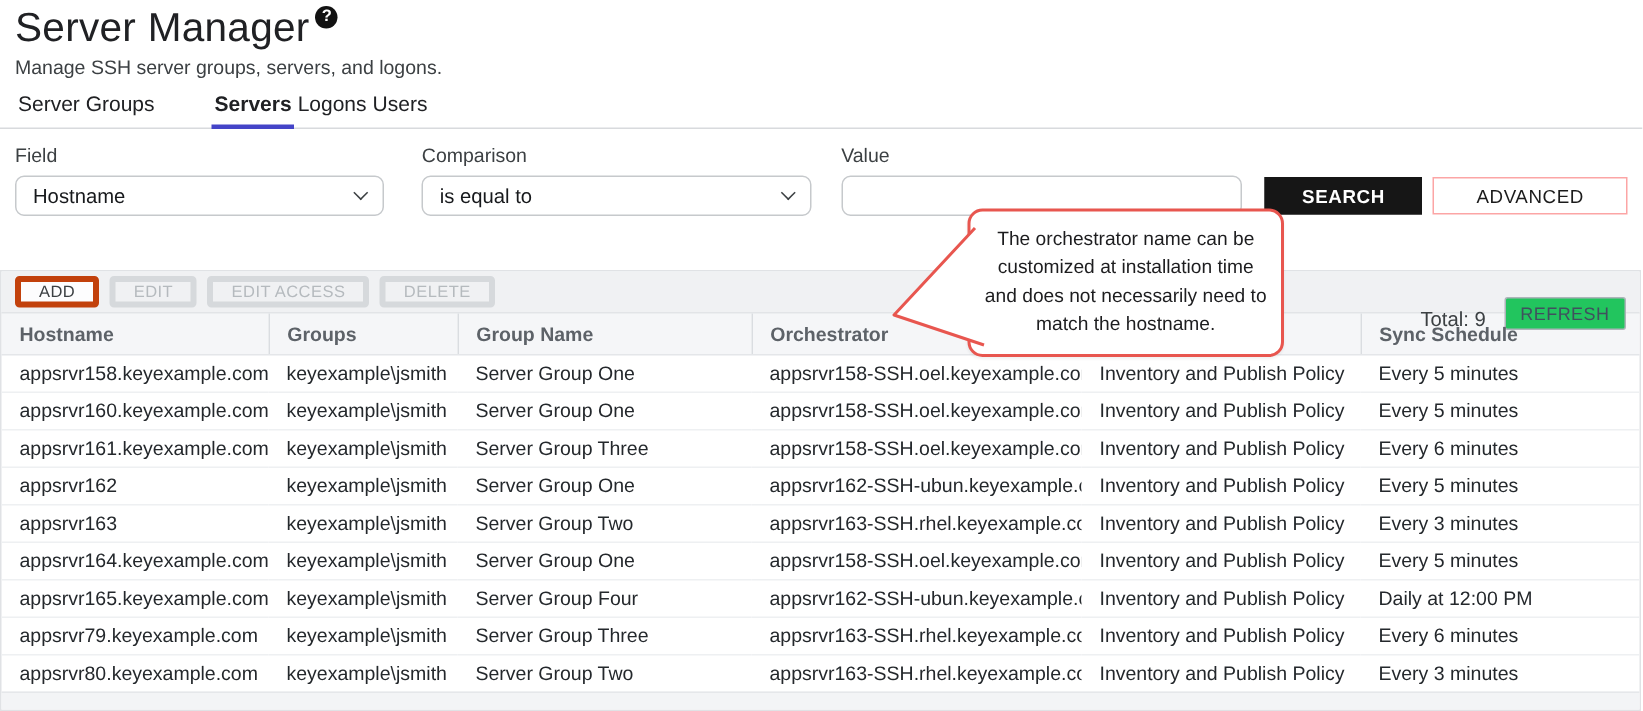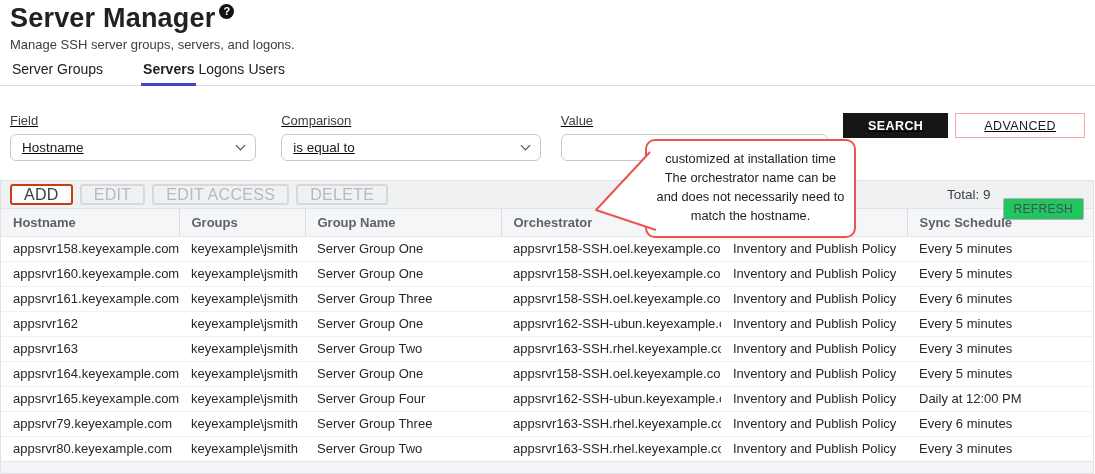--- a/index.html
+++ b/index.html
@@ -2,33 +2,33 @@
 <html><head>
 <meta charset="utf-8">
 <style>
   * { box-sizing: border-box; margin: 0; padding: 0; }
   body { margin: 0; background: #fff; font-family: "Liberation Sans", sans-serif; }
   .page { position: relative; width: 1095px; height: 474px; background: #fff; overflow: hidden; }
 
   
   .hdr { position: absolute; top: 2px; left: 10px; }
   .title-row { display: flex; align-items: flex-start; }
-  .title { font-size: 27px; font-weight: 700; color: #202124; letter-spacing: 0.2px; line-height: 32px; text-align: center; }
+  .title { font-size: 27px; font-weight: 400; color: #202124; letter-spacing: 0.2px; line-height: 32px; text-align: center; }
   .help-ic { display: inline-block; width: 15px; height: 15px; margin: 2px 0 0 4px; background: #121212;
              color: #fff; border-radius: 50%; font-size: 11px; line-height: 15px; text-align: center; font-weight: 700; }
   .subtitle { margin-top: 3px; font-size: 13px; color: #3c4043; }
 
   
   .tabs { position: absolute; top: 58px; left: 0; right: 0; height: 28px; border-bottom: 1px solid #d8dadd;
           display: flex; padding-left: 10px; font-size: 14px; color: #202124; }
   .tab { padding: 3px 2px 0 2px; height: 28px; border-bottom: 3px solid transparent; cursor: pointer; }
   .tab.active { font-weight: 700; border-bottom-color: #4444c8; margin-left: 36px; }
 
   
-  .search-row { position: absolute; top: 113px; left: 10px; right: 10px; display: flex; align-items: flex-start; text-decoration: underline; }
+  .search-row { position: absolute; top: 96px; left: 10px; right: 10px; display: flex; align-items: flex-end; }
   .fgroup { display: flex; flex-direction: column; }
   .flabel { font-size: 13px; color: #3c4043; margin-bottom: 6px; }
   .control { height: 27px; border: 1px solid #c6c9cc; border-radius: 6px; background: #fff;
              font-size: 13.5px; color: #17191c; display: flex; align-items: center;
              justify-content: space-between; padding: 0 11px; }
   .chev { width: 7px; height: 7px; border-right: 1.8px solid #3c4043; border-bottom: 1.8px solid #3c4043;
           transform: rotate(45deg); margin-top: -4px; flex: 0 0 auto; }
   .w-field { width: 257px; margin-right: 25px; }
   .w-comp  { width: 271px; margin-right: 20px; }
   .w-value { width: 279px; margin-right: 15px; }
@@ -37,24 +37,24 @@
   .btn-search { height: 25px; margin-bottom: 1px; padding: 0 24px; background: #161616; color: #fff;
                 border: 1px solid #161616; font-size: 12.5px; font-weight: 700; letter-spacing: 0.4px; cursor: pointer; }
   .btn-adv { height: 25px; margin: 0 0 1px 7px; padding: 0 28px; background: #fff; color: #1b1b1b;
              border: 1px solid #fca5a5; font-size: 12.5px; letter-spacing: 0.4px; cursor: pointer; }
 
   
   .grid-wrap { position: absolute; top: 180px; left: 0; width: 1094px; bottom: 0;
                border: 1px solid #e0e2e5; background: #fff; }
   .toolbar { height: 28px; background: #f0f1f3; border-bottom: 1px solid #e2e4e7; display: flex;
              align-items: center; padding: 0 9px; gap: 7px; }
-  .tbtn { height: 21px; padding: 0 12px; font-size: 16px; letter-spacing: 0.3px; border-radius: 3px;
-          background: #fdfdfe; border: 2px solid #c2410c; color: #3c4043; cursor: pointer; font-family: inherit; }
+  .tbtn { height: 21px; padding: 0 12px; font-size: 11px; letter-spacing: 0.3px; border-radius: 3px;
+          background: #fdfdfe; border: 4px solid #c2410c; color: #3c4043; cursor: pointer; font-family: inherit; }
   .tbtn:disabled { border-color: #d6d9dc; color: #b5babe; background: transparent; cursor: default; }
-  .tb-right { margin-left: auto; display: flex; align-items: center; gap: 12px; }
+  .tb-right { margin-left: auto; display: flex; align-items: flex-end; gap: 12px; }
   .total { font-size: 13.5px; color: #3c4043; }
   .btn-refresh { height: 22px; padding: 0 10px; font-size: 12px; font-weight: 400; letter-spacing: 0.3px;
                  color: #40505e; background: #22c55e; border: 1px solid #aeb4ba; border-radius: 2px; cursor: pointer; margin-top: 28px; }
 
   table.grid { width: 100%; border-collapse: collapse; table-layout: fixed; }
   table.grid th { height: 27px; background: #f5f6f8; text-align: left; font-size: 13px; font-weight: 700;
                   color: #5d6268; padding: 0 8px 0 12px; border-bottom: 1px solid #e4e6e9;
                   border-left: 1px solid #dadde1; white-space: nowrap; overflow: hidden; }
   table.grid th:first-child { border-left: none; }
   table.grid td { height: 25px; font-size: 13px; color: #24282c; padding: 0 8px 0 12px;
@@ -217,22 +217,22 @@
             <td>Inventory and Publish Policy</td>
             <td>Every 3 minutes</td>
           </tr>
         </tbody>
     </table>
 
     <div class="footer-strip"></div>
   </div>
 
   <div class="callout-box">
+    <div>The orchestrator name can be</div>
     <div>customized at installation time</div>
-    <div>The orchestrator name can be</div>
     <div>and does not necessarily need to</div>
     <div>match the hostname.</div>
   </div>
   <svg class="callout-tail" width="74" height="96" viewBox="0 0 74 96">
     <polygon points="62,10 8,68 68,88" fill="#ffffff"></polygon>
     <polyline points="62,10 8,68 68,88" fill="none" stroke="#e8564f" stroke-width="2" stroke-linejoin="round"></polyline>
   </svg>
 
 </div>
 

